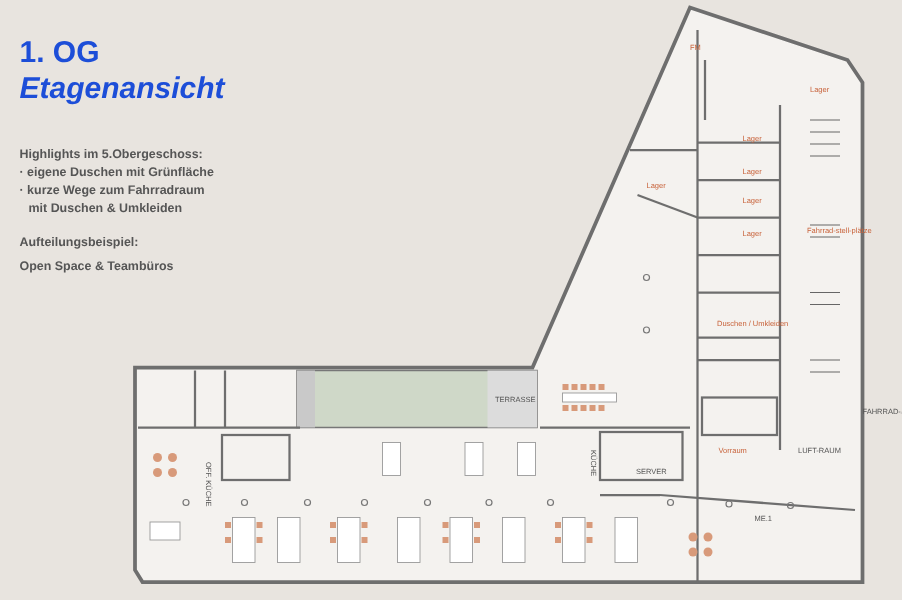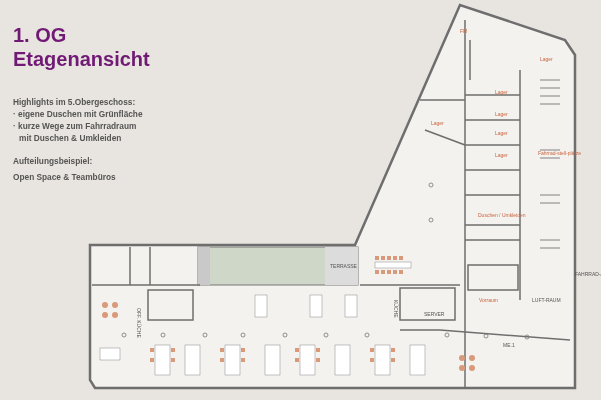--- a/index.html
+++ b/index.html
@@ -1,19 +1,19 @@
 <!DOCTYPE html>
 <html><head>
 <meta charset="utf-8">
 <style>
   html, body { margin:0; padding:0; }
   body { width:601px; height:400px; background:#e8e4df; position:relative; overflow:hidden; font-family:"Liberation Sans", sans-serif; }
-  .title { position:absolute; left:13px; color:#701a75; font-weight:bold; font-family:"Liberation Sans", sans-serif; }
+  .title { position:absolute; left:13px; color:#1d4ed8; font-weight:bold; font-family:"Liberation Sans", sans-serif; }
   .t1 { top:24px; font-size:20px; }
-  .t2 { top:48px; font-size:20px; }
+  .t2 { top:48px; font-size:20px;font-style:italic; }
   .desc { position:absolute; left:13px; font-size:8.3px; font-weight:bold; color:#555; line-height:10.5px; }
   .plan { position:absolute; left:0; top:0; width:601px; height:400px; }
   .lbl { font-family:"Liberation Sans", sans-serif; font-size:5px; fill:#c8633b; }
   .lblg { font-family:"Liberation Sans", sans-serif; font-size:5px; fill:#555; }
 </style>
 </head>
 <body>
 
 <div class="title t1">1. OG</div>
 <div class="title t2">Etagenansicht</div>

